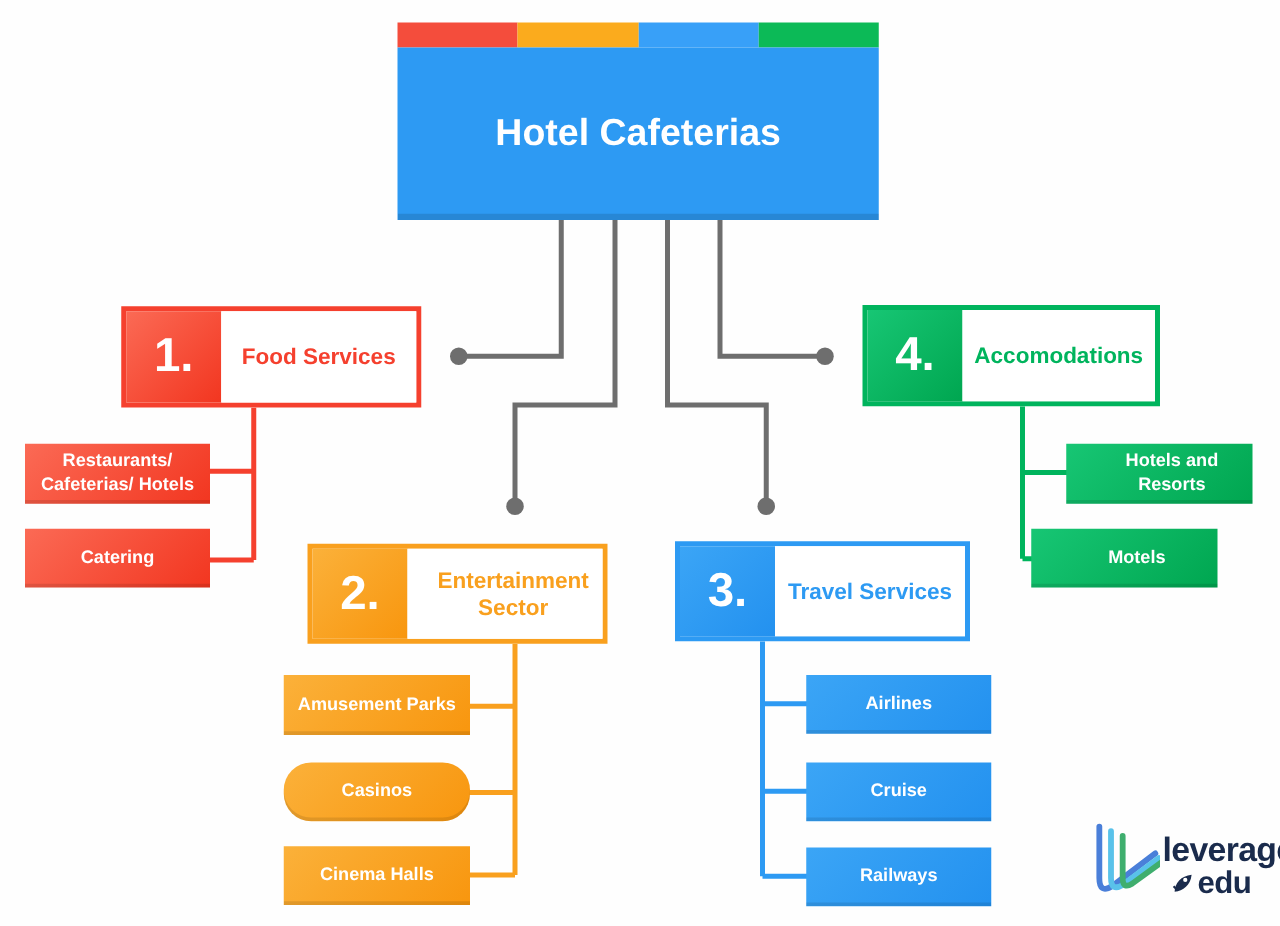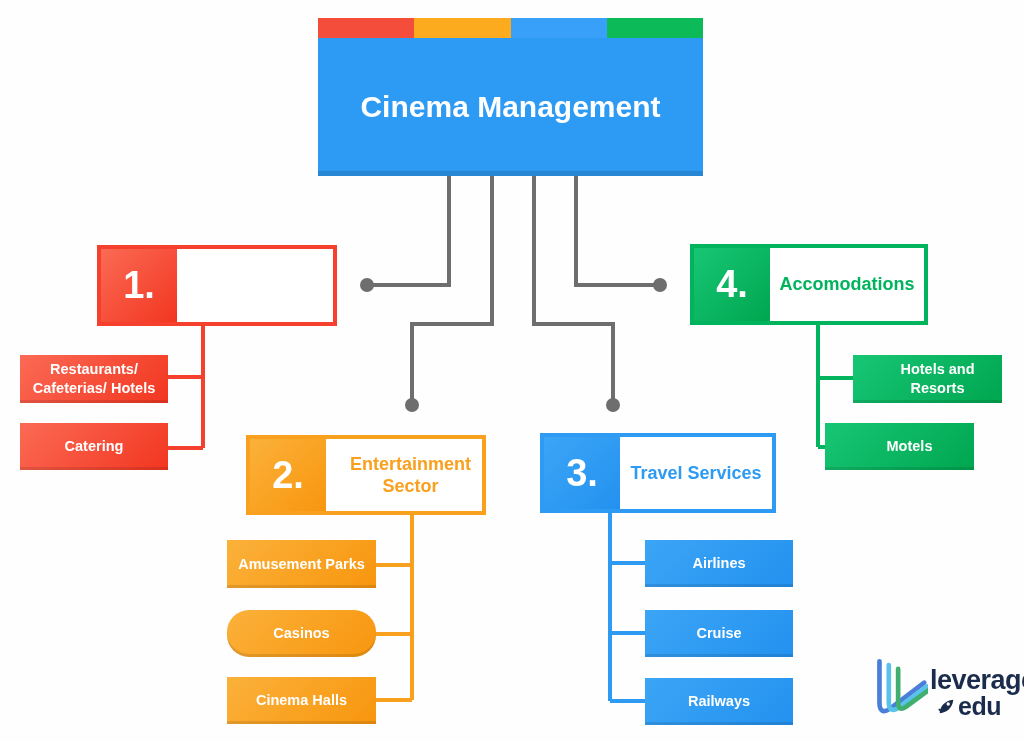--- a/index.html
+++ b/index.html
@@ -104,25 +104,26 @@
     <path class="green" d="M818,325 V447 M818,378 H855 M818,447 H855"></path>
   </svg>
 
   <div class="hdr-strip">
     <span class="s-red"></span>
     <span class="s-orange"></span>
     <span class="s-blue"></span>
     <span class="s-green"></span>
   </div>
   <div class="hdr">
-    <div>Cinema Management</div>
+    <div>Hotel Cafeterias</div>
   </div>
 
   <div class="box-main b-red pos-food">
     <div class="num">1.</div>
+    <div class="label">Food Services</div>
   </div>
   <div class="child c-red pos-food-0">Restaurants/ Cafeterias/ Hotels</div>
   <div class="child c-red pos-food-1">Catering</div>
 
   <div class="box-main b-orange pos-ent">
     <div class="num">2.</div>
     <div class="label">Entertainment Sector</div>
   </div>
   <div class="child c-orange pos-ent-0">Amusement Parks</div>
   <div class="child c-orange pos-ent-1">Casinos</div>

